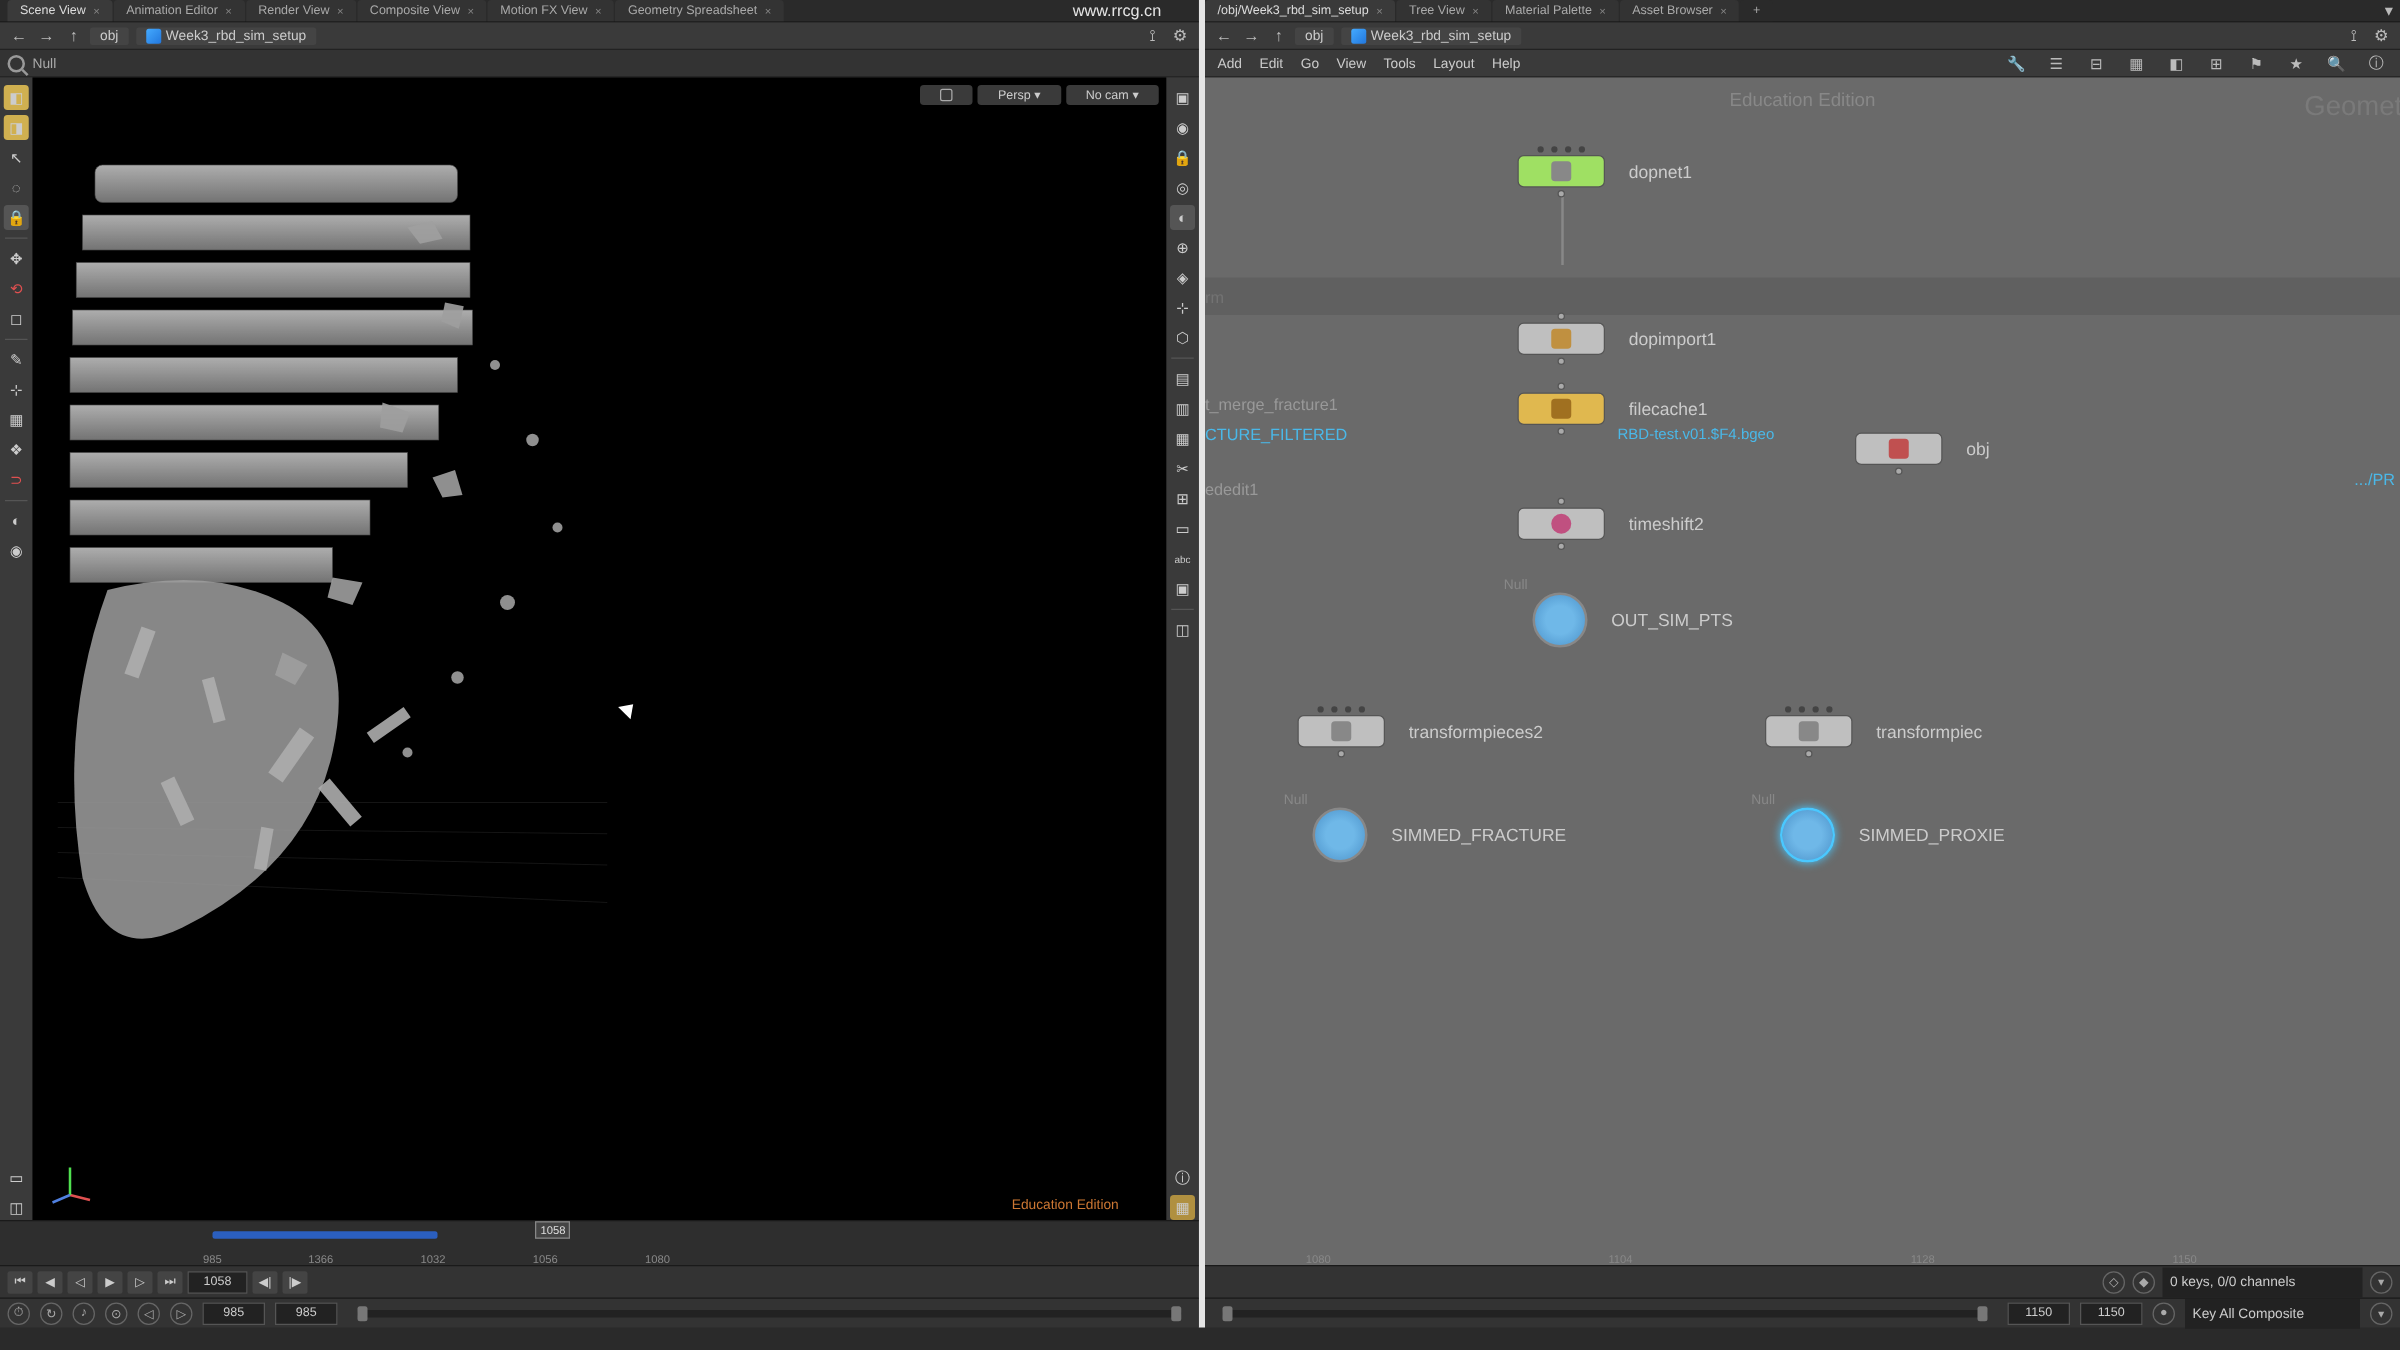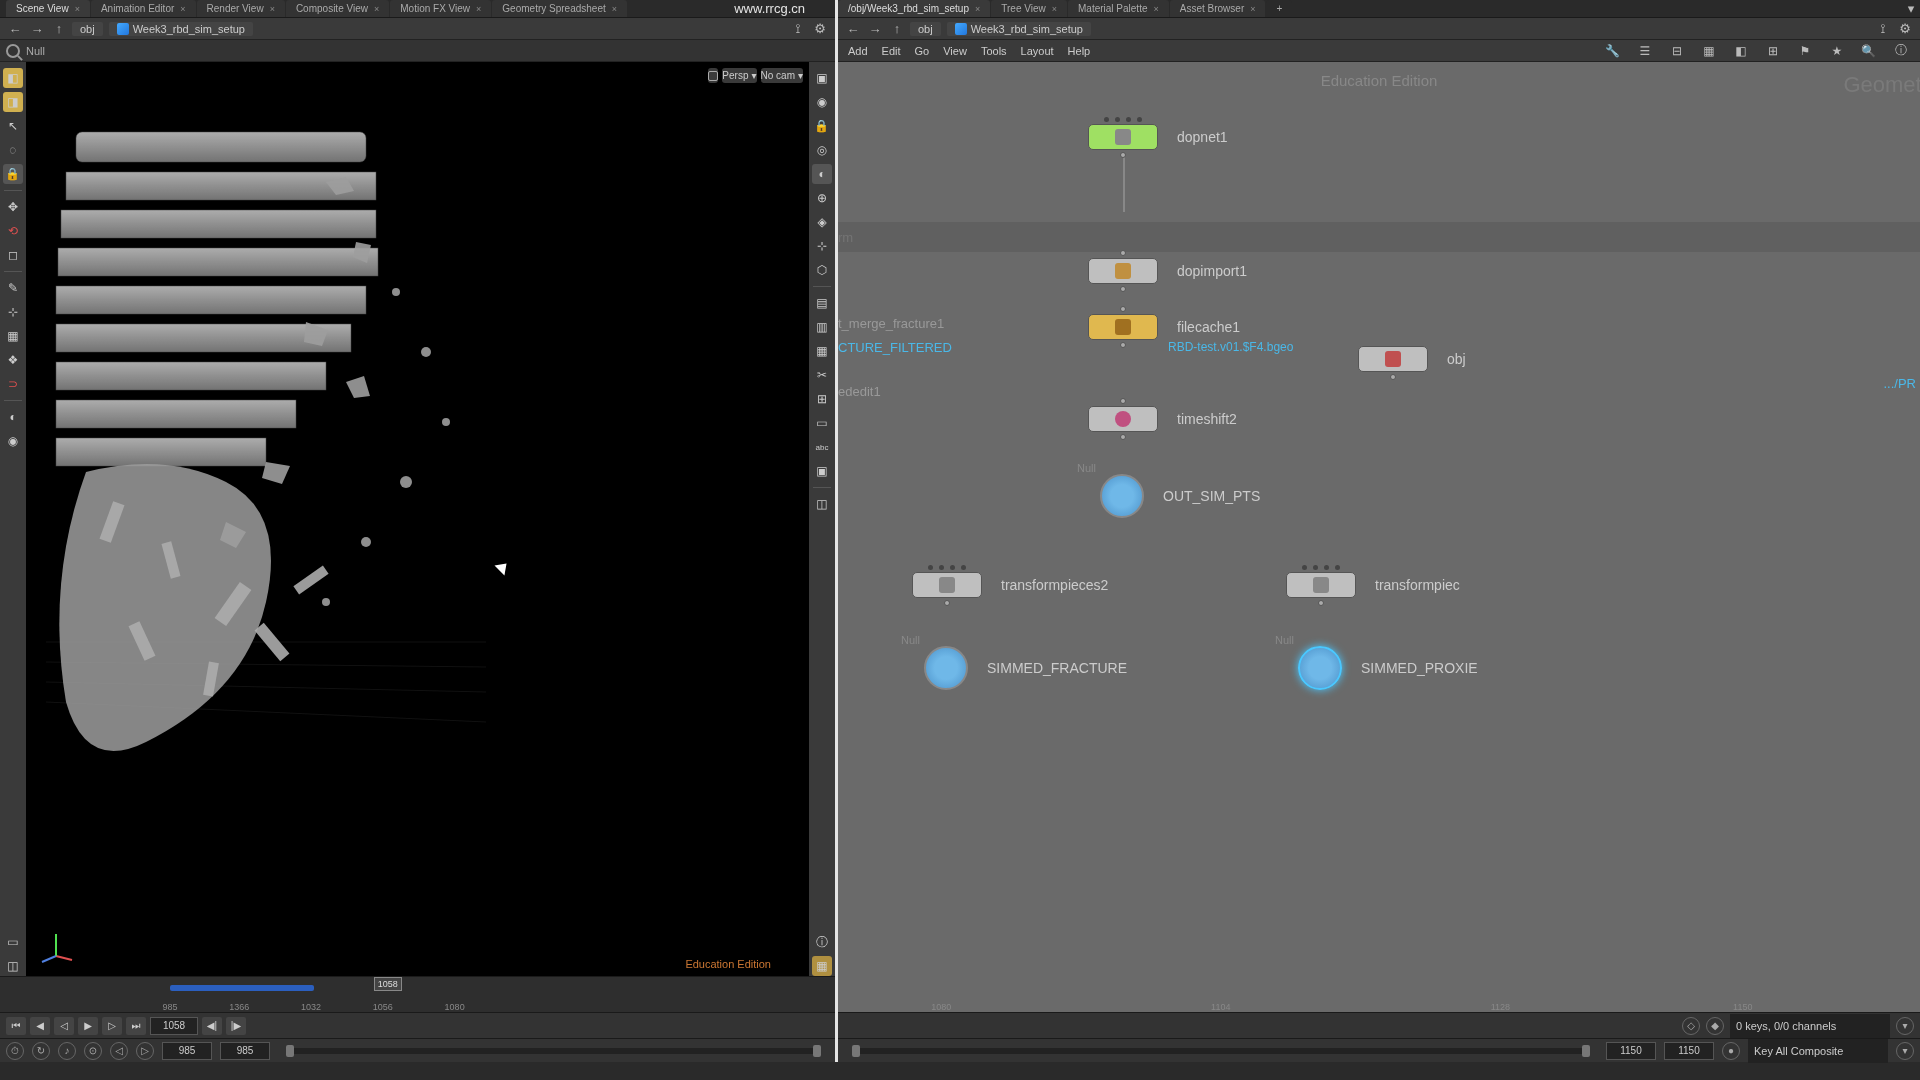--- a/index.html
+++ b/index.html
@@ -5,21 +5,21 @@
 *{margin:0;padding:0;box-sizing:border-box;font-family:Arial,Helvetica,sans-serif;user-select:none}
 body{background:#2a2a2a;color:#ccc;font-size:11px;overflow:hidden;width:1920px;height:1080px}
 
 .tab-bar{display:flex;align-items:center;height:18px;background:#2a2a2a;border-bottom:1px solid #1a1a1a;padding-left:6px}
 .tab-bar.right{padding-left:0}
 .tab{padding:3px 10px;margin-right:1px;background:#333;color:#aaa;font-size:10px;display:flex;align-items:center;gap:6px;border-top-left-radius:3px;border-top-right-radius:3px}
 .tab.active{background:#3a3a3a;color:#ddd}
 .tab .x{color:#888;font-size:9px}
 
 .main{display:flex;height:calc(100% - 18px)}
-.left-pane{width:838px;display:flex;flex-direction:column;border-right:3px solid #e5e5e5}
+.left-pane{width:964px;display:flex;flex-direction:column;border-right:5px solid #e5e5e5}
 .right-pane{flex:1;display:flex;flex-direction:column}
 
 .nav-row{height:22px;display:flex;align-items:center;gap:4px;padding:0 6px;background:#3a3a3a;border-bottom:1px solid #222}
 .nav-icon{width:18px;height:18px;display:flex;align-items:center;justify-content:center;color:#bbb;font-size:13px}
 .nav-path{display:flex;align-items:center;gap:6px;font-size:11px;color:#ccc}
 .nav-seg{background:#444;padding:1px 8px;border-radius:2px}
 .nav-seg.file{display:flex;align-items:center;gap:4px}
 .file-ic{width:12px;height:12px;background:linear-gradient(135deg,#4af,#27d);border-radius:2px}
 
 .search-row{height:22px;display:flex;align-items:center;padding:0 6px;background:#333;border-bottom:1px solid #222;gap:6px}
@@ -27,21 +27,21 @@
 .search-ic::after{content:'';position:absolute;width:6px;height:2px;background:#999;bottom:-3px;right:-5px;transform:rotate(45deg)}
 .search-txt{color:#aaa}
 
 .vp-wrap{flex:1;display:flex;position:relative}
 .left-tools{width:26px;background:#3a3a3a;display:flex;flex-direction:column;align-items:center;padding-top:6px;gap:4px}
 .tool-btn{width:20px;height:20px;border-radius:3px;display:flex;align-items:center;justify-content:center;font-size:12px}
 .tool-btn.sel{background:#555}
 .tool-sep{height:1px;width:18px;background:#555;margin:2px 0}
 .viewport{flex:1;background:#000;position:relative;overflow:hidden}
 .vp-corner{position:absolute;top:6px;right:6px;display:flex;gap:4px}
-.vp-chip{background:#3a3a3a;padding:2px 0;border-radius:3px;font-size:10px;display:flex;align-items:center;gap:3px}
+.vp-chip{background:#3a3a3a;padding:2px 16px;border-radius:3px;font-size:10px;display:flex;align-items:center;gap:3px}
 .lock{width:10px;height:10px;border:1px solid #aaa;border-radius:2px}
 .vp-edu{position:absolute;bottom:6px;right:38px;font-size:11px;color:#cc7733}
 .right-tools{width:26px;background:#3a3a3a;display:flex;flex-direction:column;align-items:center;padding-top:6px;gap:4px}
 .axis-gizmo{position:absolute;bottom:10px;left:10px;width:40px;height:40px}
 
 .sim-placeholder{position:absolute;left:20px;top:60px;width:440px;height:680px;opacity:.85}
 .cursor{position:absolute;left:472px;top:498px;width:12px;height:16px;pointer-events:none}
 .cursor::before{content:'';position:absolute;border-left:10px solid #fff;border-top:7px solid transparent;border-bottom:7px solid transparent;transform:rotate(-45deg)}
 
 .timeline{height:36px;background:#2e2e2e;border-top:1px solid #1a1a1a;display:flex;flex-direction:column}

